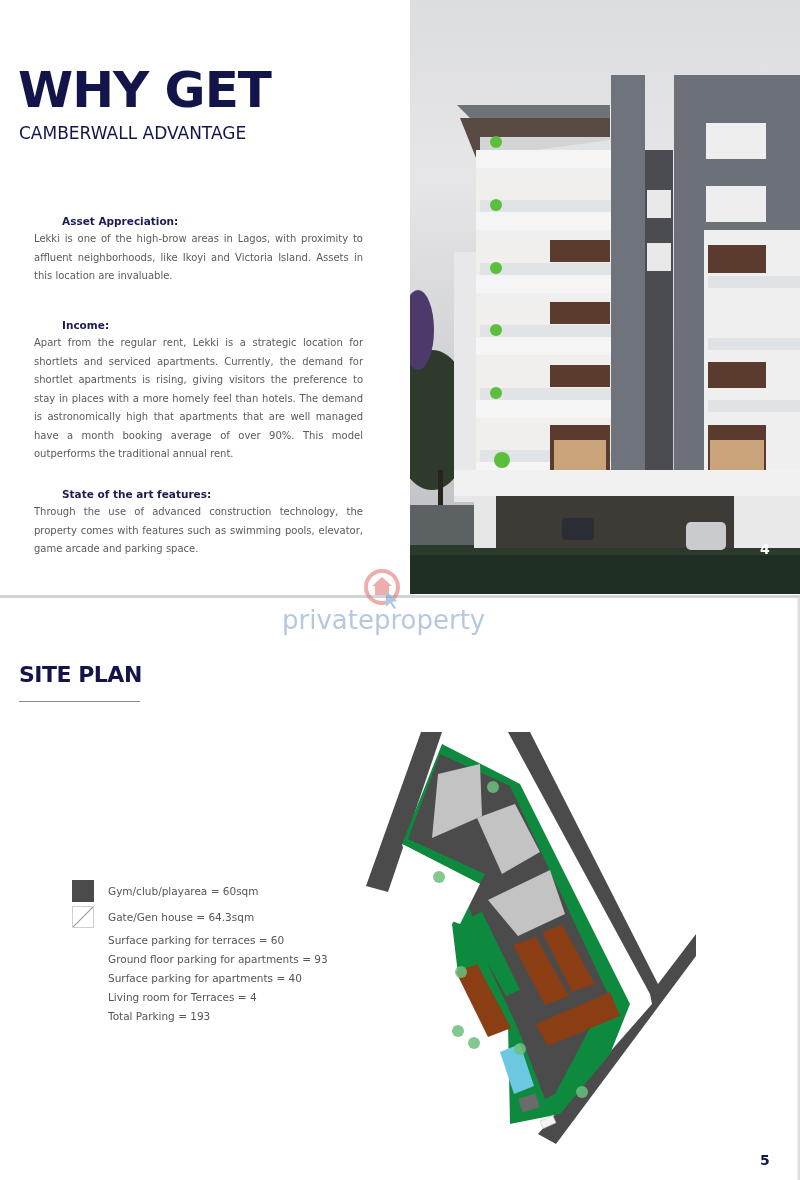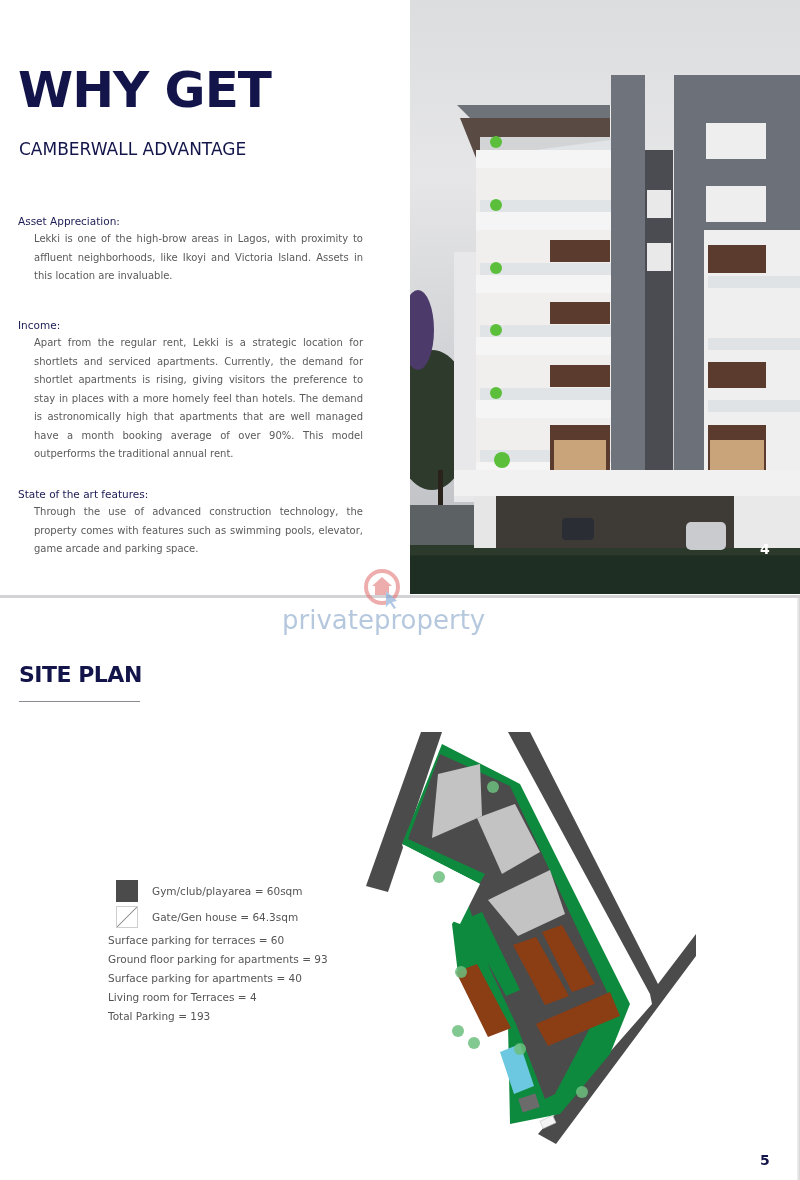--- a/index.html
+++ b/index.html
@@ -7,23 +7,23 @@
   body { position: relative; font-family: "Liberation Sans", sans-serif; color: #14144a; }
 
   .page { position: absolute; left: 0; width: 800px; background: #fff; overflow: hidden; }
   #page4 { top: 0; height: 596px; }
   #page5 { top: 612px; height: 582px; }
   .page-divider { position: absolute; left: 0; top: 595px; width: 800px; height: 3px; background: #d3d3d6; }
   .right-edge { position: absolute; right: 0; top: 598px; width: 3px; height: 582px; background: linear-gradient(to right, #f1f1f1, #d6d6d6); }
 
   
   .why-title { position: absolute; left: 18px; top: 62px; font-family: "DejaVu Sans", sans-serif; font-weight: bold; font-size: 50px; letter-spacing: -1px; color: #13154a; line-height: 56px; }
-  .why-sub { position: absolute; left: 19px; top: 139px; font-family: "DejaVu Sans", sans-serif; font-size: 17px; color: #13154a; letter-spacing: 0px; }
+  .why-sub { position: absolute; left: 19px; top: 123px; font-family: "DejaVu Sans", sans-serif; font-size: 17px; color: #13154a; letter-spacing: 0px; }
   .section { position: absolute; left: 18px; width: 345px; }
-  .section h3 { font-family: "DejaVu Sans", sans-serif; font-size: 10.5px; font-weight: normal; color: #1b1b55; margin-bottom: 3px; }
+  .section h3 { font-family: "DejaVu Sans", sans-serif; font-size: 10.5px; font-weight: bold; color: #1b1b55; margin-bottom: 3px; margin-left: 44px; }
   .section p { font-family: "DejaVu Sans", sans-serif; font-size: 10px; color: #5a5a5a; line-height: 18.5px; text-align: justify; text-align-last: left; margin-left: 16px; }
   #sec-asset { top: 215px; }
   #sec-income { top: 319px; }
   #sec-features { top: 488px; }
 
   
   .photo { position: absolute; left: 410px; top: 0; width: 390px; height: 594px; overflow: hidden;
            background: linear-gradient(#dcdddf 0%, #e6e6e8 30%, #d2d3d6 60%, #b9bcc0 100%); }
   .photo svg { position: absolute; left: 0; top: 0; }
   .page-num-4 { position: absolute; left: 760px; top: 541px; font-family: "DejaVu Sans", sans-serif; font-weight: bold; font-size: 14px; color: #ffffff; }
@@ -36,21 +36,21 @@
   
   .site-title { position: absolute; left: 19px; top: 50px; font-family: "DejaVu Sans", sans-serif; font-weight: bold; font-size: 22px; color: #13154a; letter-spacing: -0.5px; }
   .site-rule { position: absolute; left: 19px; top: 89px; width: 121px; height: 1px; background: #8a8a92; }
 
   .legend { position: absolute; left: 72px; top: 266px; }
   .legend-row { display: flex; align-items: center; height: 19px; }
   .legend-swatch { width: 22px; height: 22px; margin-right: 14px; }
   .swatch-dark { background: #4b4b4b; }
   .swatch-hatch { border: 1px solid #cfcfcf; background: linear-gradient(135deg, transparent 47%, #999 49%, #999 51%, transparent 53%); }
   .legend-text { font-family: "DejaVu Sans", sans-serif; font-size: 10.5px; color: #555; }
-  .legend-row.big { height: 25px; margin-bottom: 1px; margin-left: 44px; }
+  .legend-row.big { height: 25px; margin-bottom: 1px; }
   .legend-row.plain { padding-left: 36px; }
 
   .siteplan { position: absolute; left: 360px; top: 112px; }
   .page-num-5 { position: absolute; left: 760px; top: 540px; font-family: "DejaVu Sans", sans-serif; font-weight: bold; font-size: 14px; color: #13154a; }
 </style>
 </head>
 <body>
 
 <div class="page" id="page4">
   <div class="why-title">WHY GET</div>

